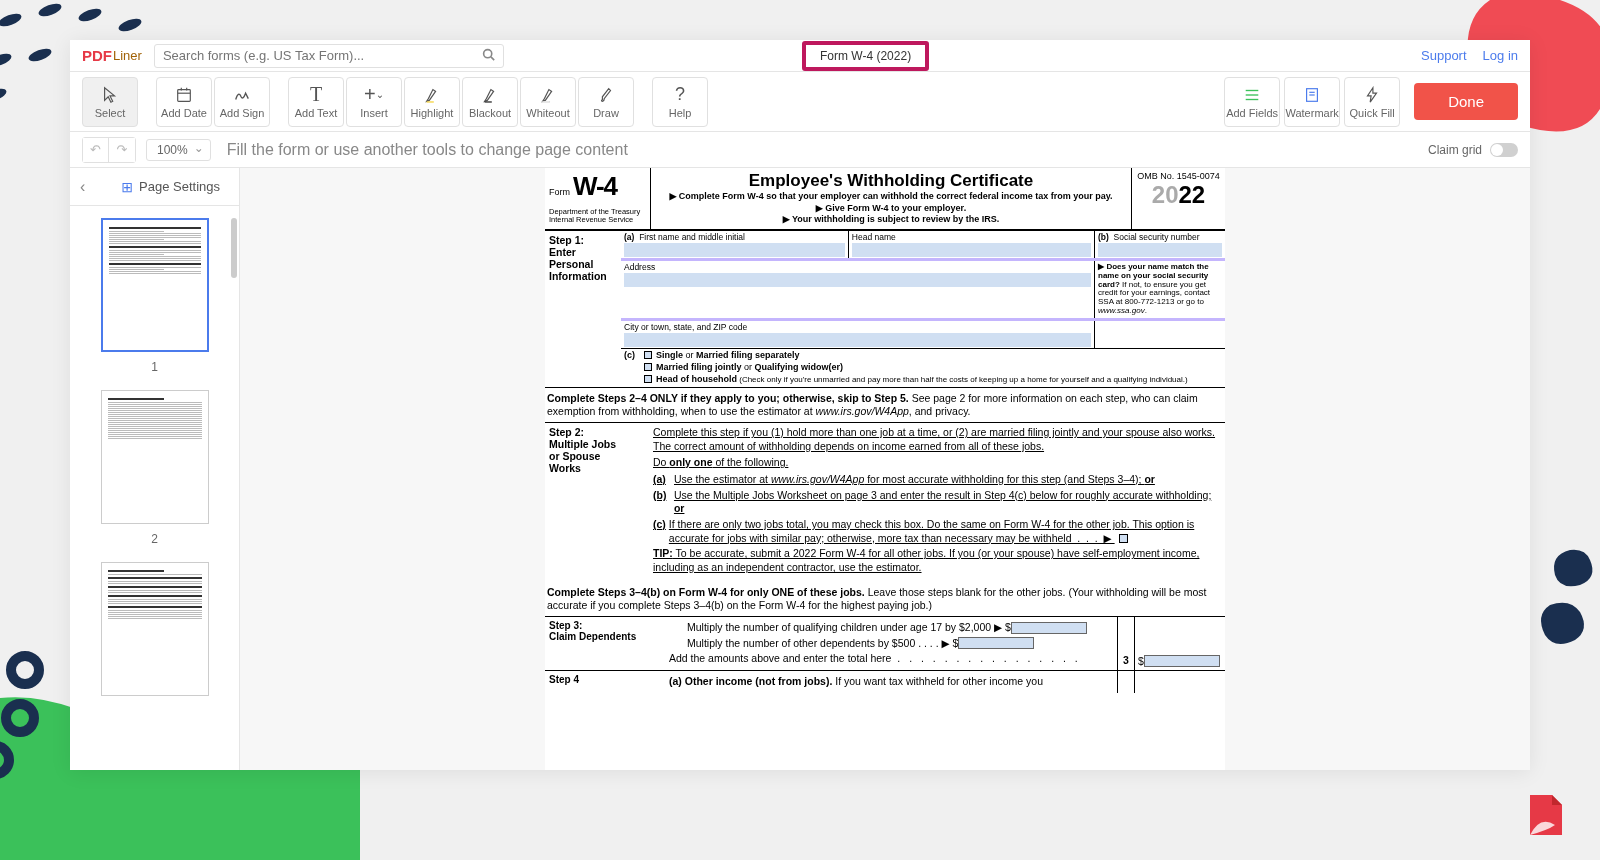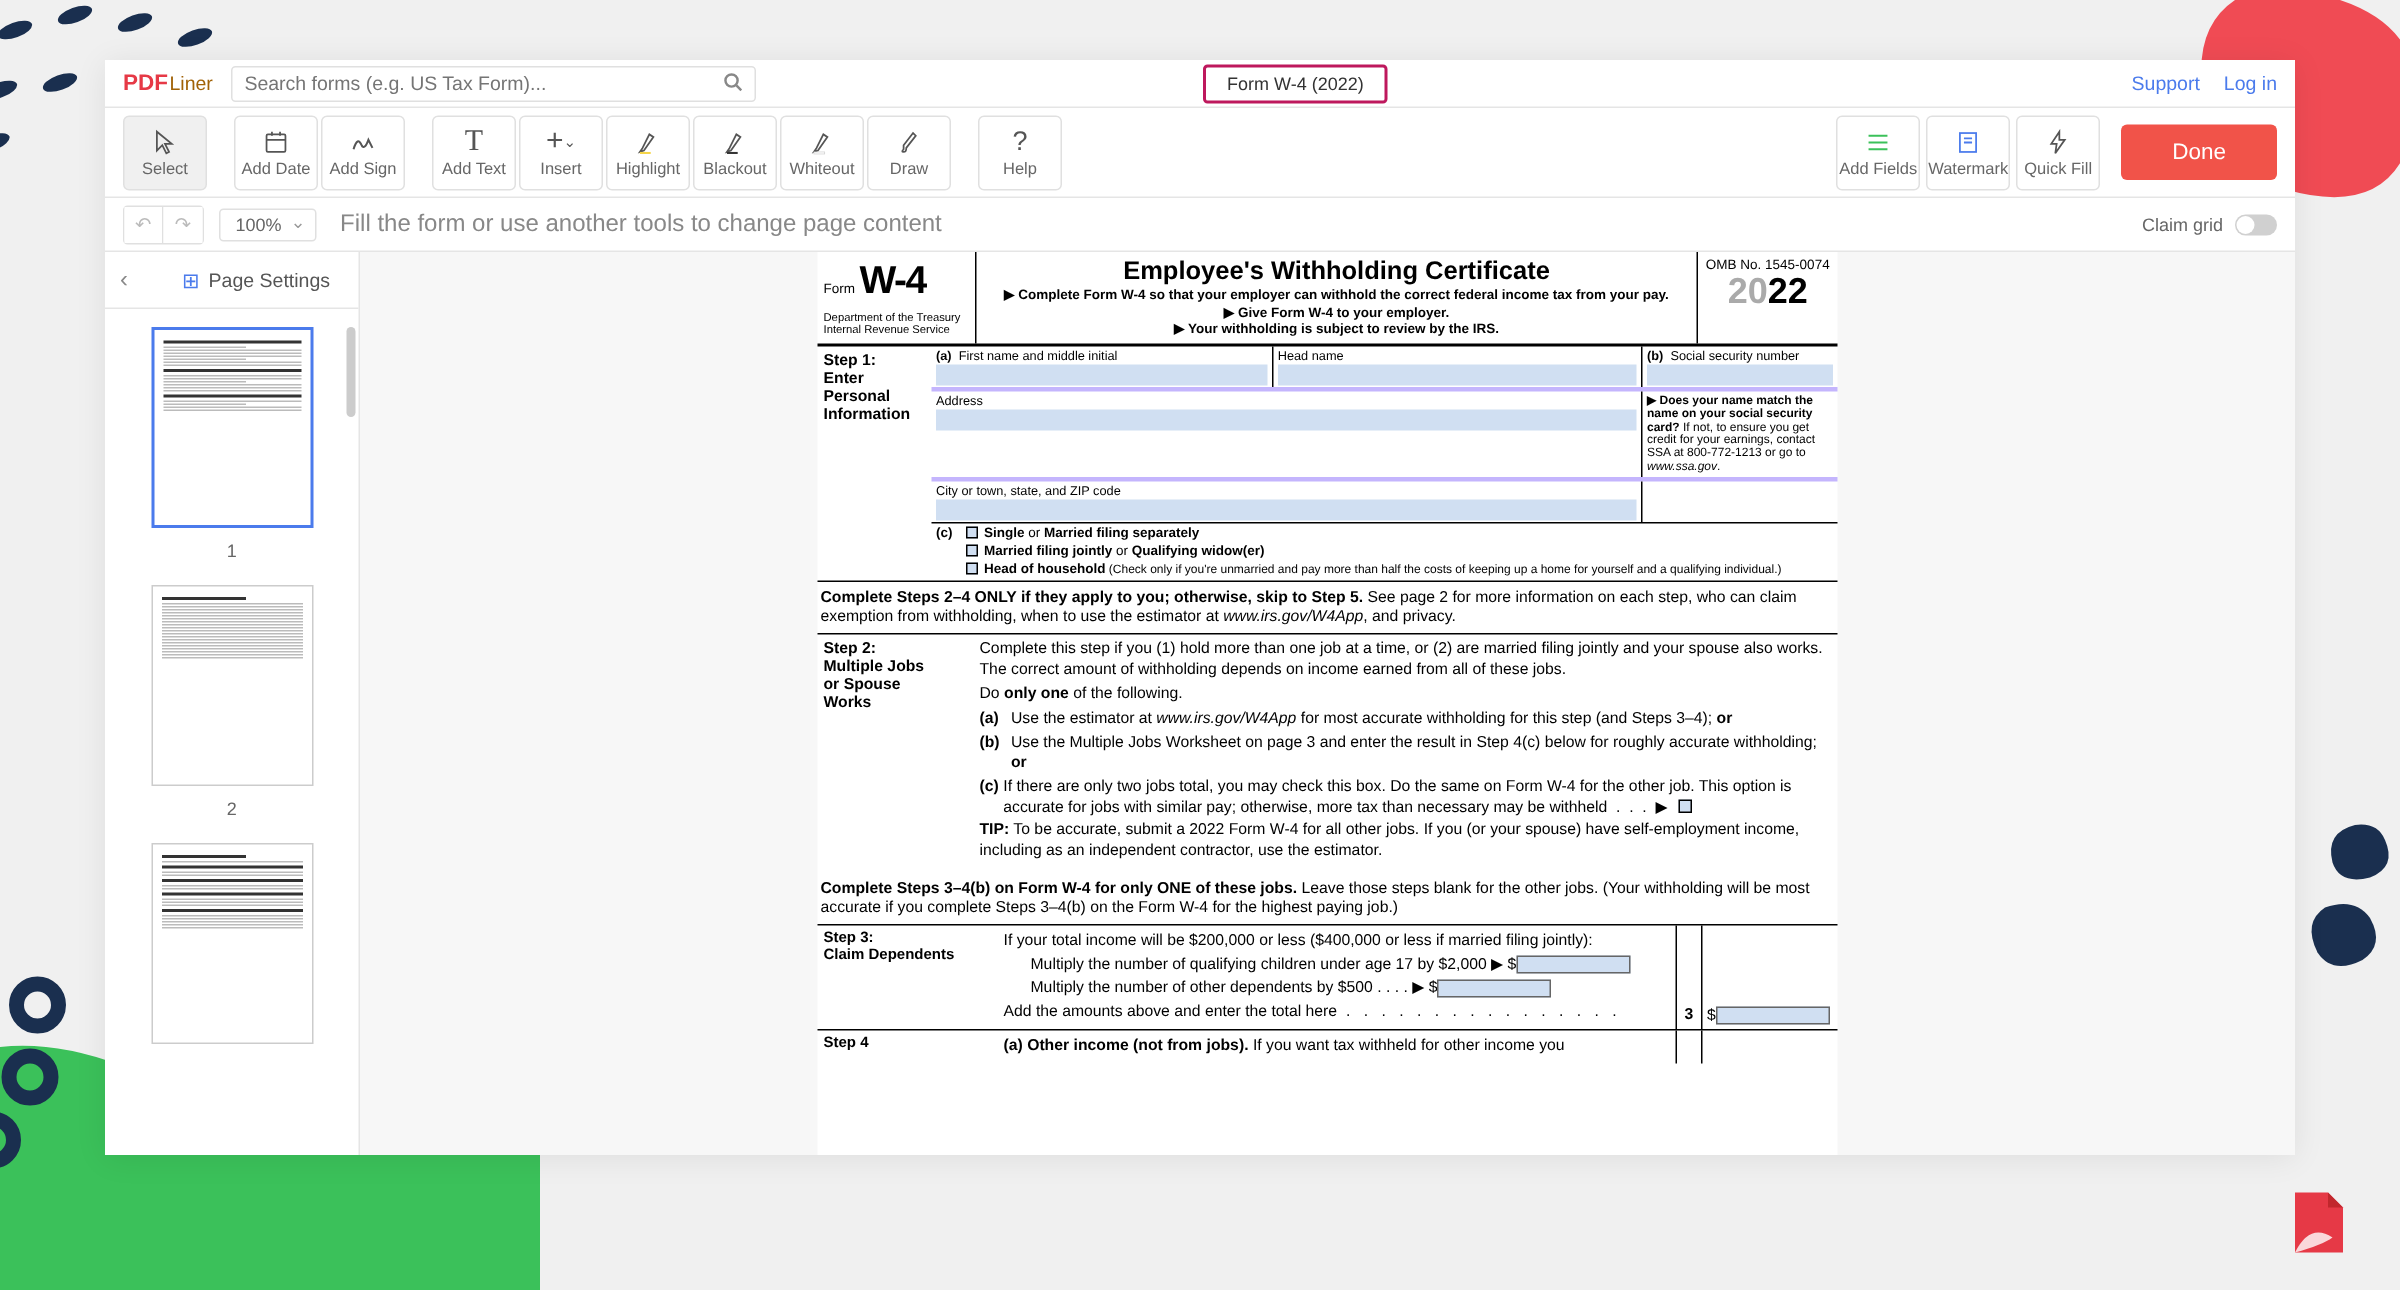--- a/index.html
+++ b/index.html
@@ -15,21 +15,21 @@
 .app-container { position: absolute; top: 40px; left: 70px; right: 70px; bottom: 90px; background: #fff; box-shadow: 0 2px 20px rgba(0,0,0,0.08); display: flex; flex-direction: column; z-index: 10; }
 
 
 .topbar { height: 32px; border-bottom: 1px solid #e5e5e5; display: flex; align-items: center; padding: 0 12px; gap: 8px; }
 .logo { font-weight: 700; font-size: 15px; display: flex; align-items: center; }
 .logo-pdf { color: #e63946; }
 .logo-liner { color: #a16207; font-size: 13px; font-weight: 500; margin-left: 1px; }
 .search-box { flex: 0 0 auto; width: 350px; height: 24px; border: 1px solid #e0e0e0; border-radius: 3px; display: flex; align-items: center; padding: 0 8px; margin-left: 4px; }
 .search-box input { border: none; outline: none; flex: 1; color: #888; font-size: 13px; }
 .search-icon { color: #888; font-size: 13px; }
-.doc-title-pill { margin-left: auto; margin-right: auto; border: 2px solid #be185d; border-radius: 3px; padding: 4px 14px; font-size: 12px; color: #333; position: absolute; left: 50%; transform: translateX(2px); text-align: right; }
+.doc-title-pill { margin-left: auto; margin-right: auto; border: 4px solid #be185d; border-radius: 3px; padding: 4px 14px; font-size: 12px; color: #333; position: absolute; left: 50%; transform: translateX(2px); text-align: right; }
 .topbar-right { margin-left: auto; display: flex; gap: 16px; font-size: 13px; color: #4b7bec; }
 .topbar-right a { cursor: pointer; }
 
 
 .toolbar { height: 60px; border-bottom: 1px solid #e5e5e5; display: flex; align-items: center; padding: 0 12px; gap: 2px; }
 .tool-btn { display: flex; flex-direction: column; align-items: center; justify-content: center; width: 56px; height: 50px; border: 1px solid transparent; border-radius: 4px; cursor: pointer; font-size: 11px; color: #666; }
 .tool-btn.active { background: #f0f0f0; }
 .tool-btn.bordered { border-color: #e0e0e0; }
 .tool-icon { height: 20px; display: flex; align-items: center; justify-content: center; font-size: 18px; color: #555; }
 .tool-label { font-size: 11px; color: #666; margin-top: 2px; }
@@ -463,21 +463,21 @@
 
         <div class="body-text">
           <b>Complete Steps 2–4 ONLY if they apply to you; otherwise, skip to Step 5.</b><span> See page 2 for more information on each step, who can claim exemption from withholding, when to use the estimator at </span><i>www.irs.gov/W4App</i><span>, and privacy.</span>
         </div>
 
         <div class="step-row" style="border-top:1px solid #000;border-bottom:none;">
           <div class="step-label">
             <b>Step 2:</b><br>
             <b>Multiple Jobs or Spouse Works</b>
           </div>
-          <div class="step-content step2-content" style="padding-left:32px;padding-top:3px;">
+          <div class="step-content step2-content" style="padding-left:32px;padding-top:3px;text-decoration:underline;">
             <p>Complete this step if you (1) hold more than one job at a time, or (2) are married filing jointly and your spouse also works. The correct amount of withholding depends on income earned from all of these jobs.</p>
             <p>Do <b>only one</b> of the following.</p>
             <div class="opt-row">
                 <span class="opt-letter">(a)</span>
                 <span>Use the estimator at <i>www.irs.gov/W4App</i> for most accurate withholding for this step (and Steps 3–4); <b>or</b></span>
               </div>
             <div class="opt-row">
                 <span class="opt-letter">(b)</span>
                 <span>Use the Multiple Jobs Worksheet on page 3 and enter the result in Step 4(c) below for roughly accurate withholding; <b>or</b></span>
               </div>
@@ -492,21 +492,20 @@
         <div class="body-text">
           <b>Complete Steps 3–4(b) on Form W-4 for only ONE of these jobs.</b><span> Leave those steps blank for the other jobs. (Your withholding will be most accurate if you complete Steps 3–4(b) on the Form W-4 for the highest paying job.)</span>
         </div>
 
         <div class="step3-row">
           <div class="step3-left">
             <b>Step 3:</b><br>
             <b>Claim Dependents</b>
           </div>
           <div class="step3-mid">
-            <div>If your total income will be $200,000 or less ($400,000 or less if married filing jointly):</div>
             <div class="step3-line" style="padding-left:18px;">
               <span>Multiply the number of qualifying children under age 17 by $2,000 ▶</span>&nbsp;
               <span>$</span><span class="amt-fill"></span>
             </div>
             <div class="step3-line" style="padding-left:18px;">
               <span>Multiply the number of other dependents by $500    .    .    .    .   ▶</span>&nbsp;
               <span>$</span><span class="amt-fill"></span>
             </div>
             <div class="step3-line">
               <span>Add the amounts above and enter the total here</span>

